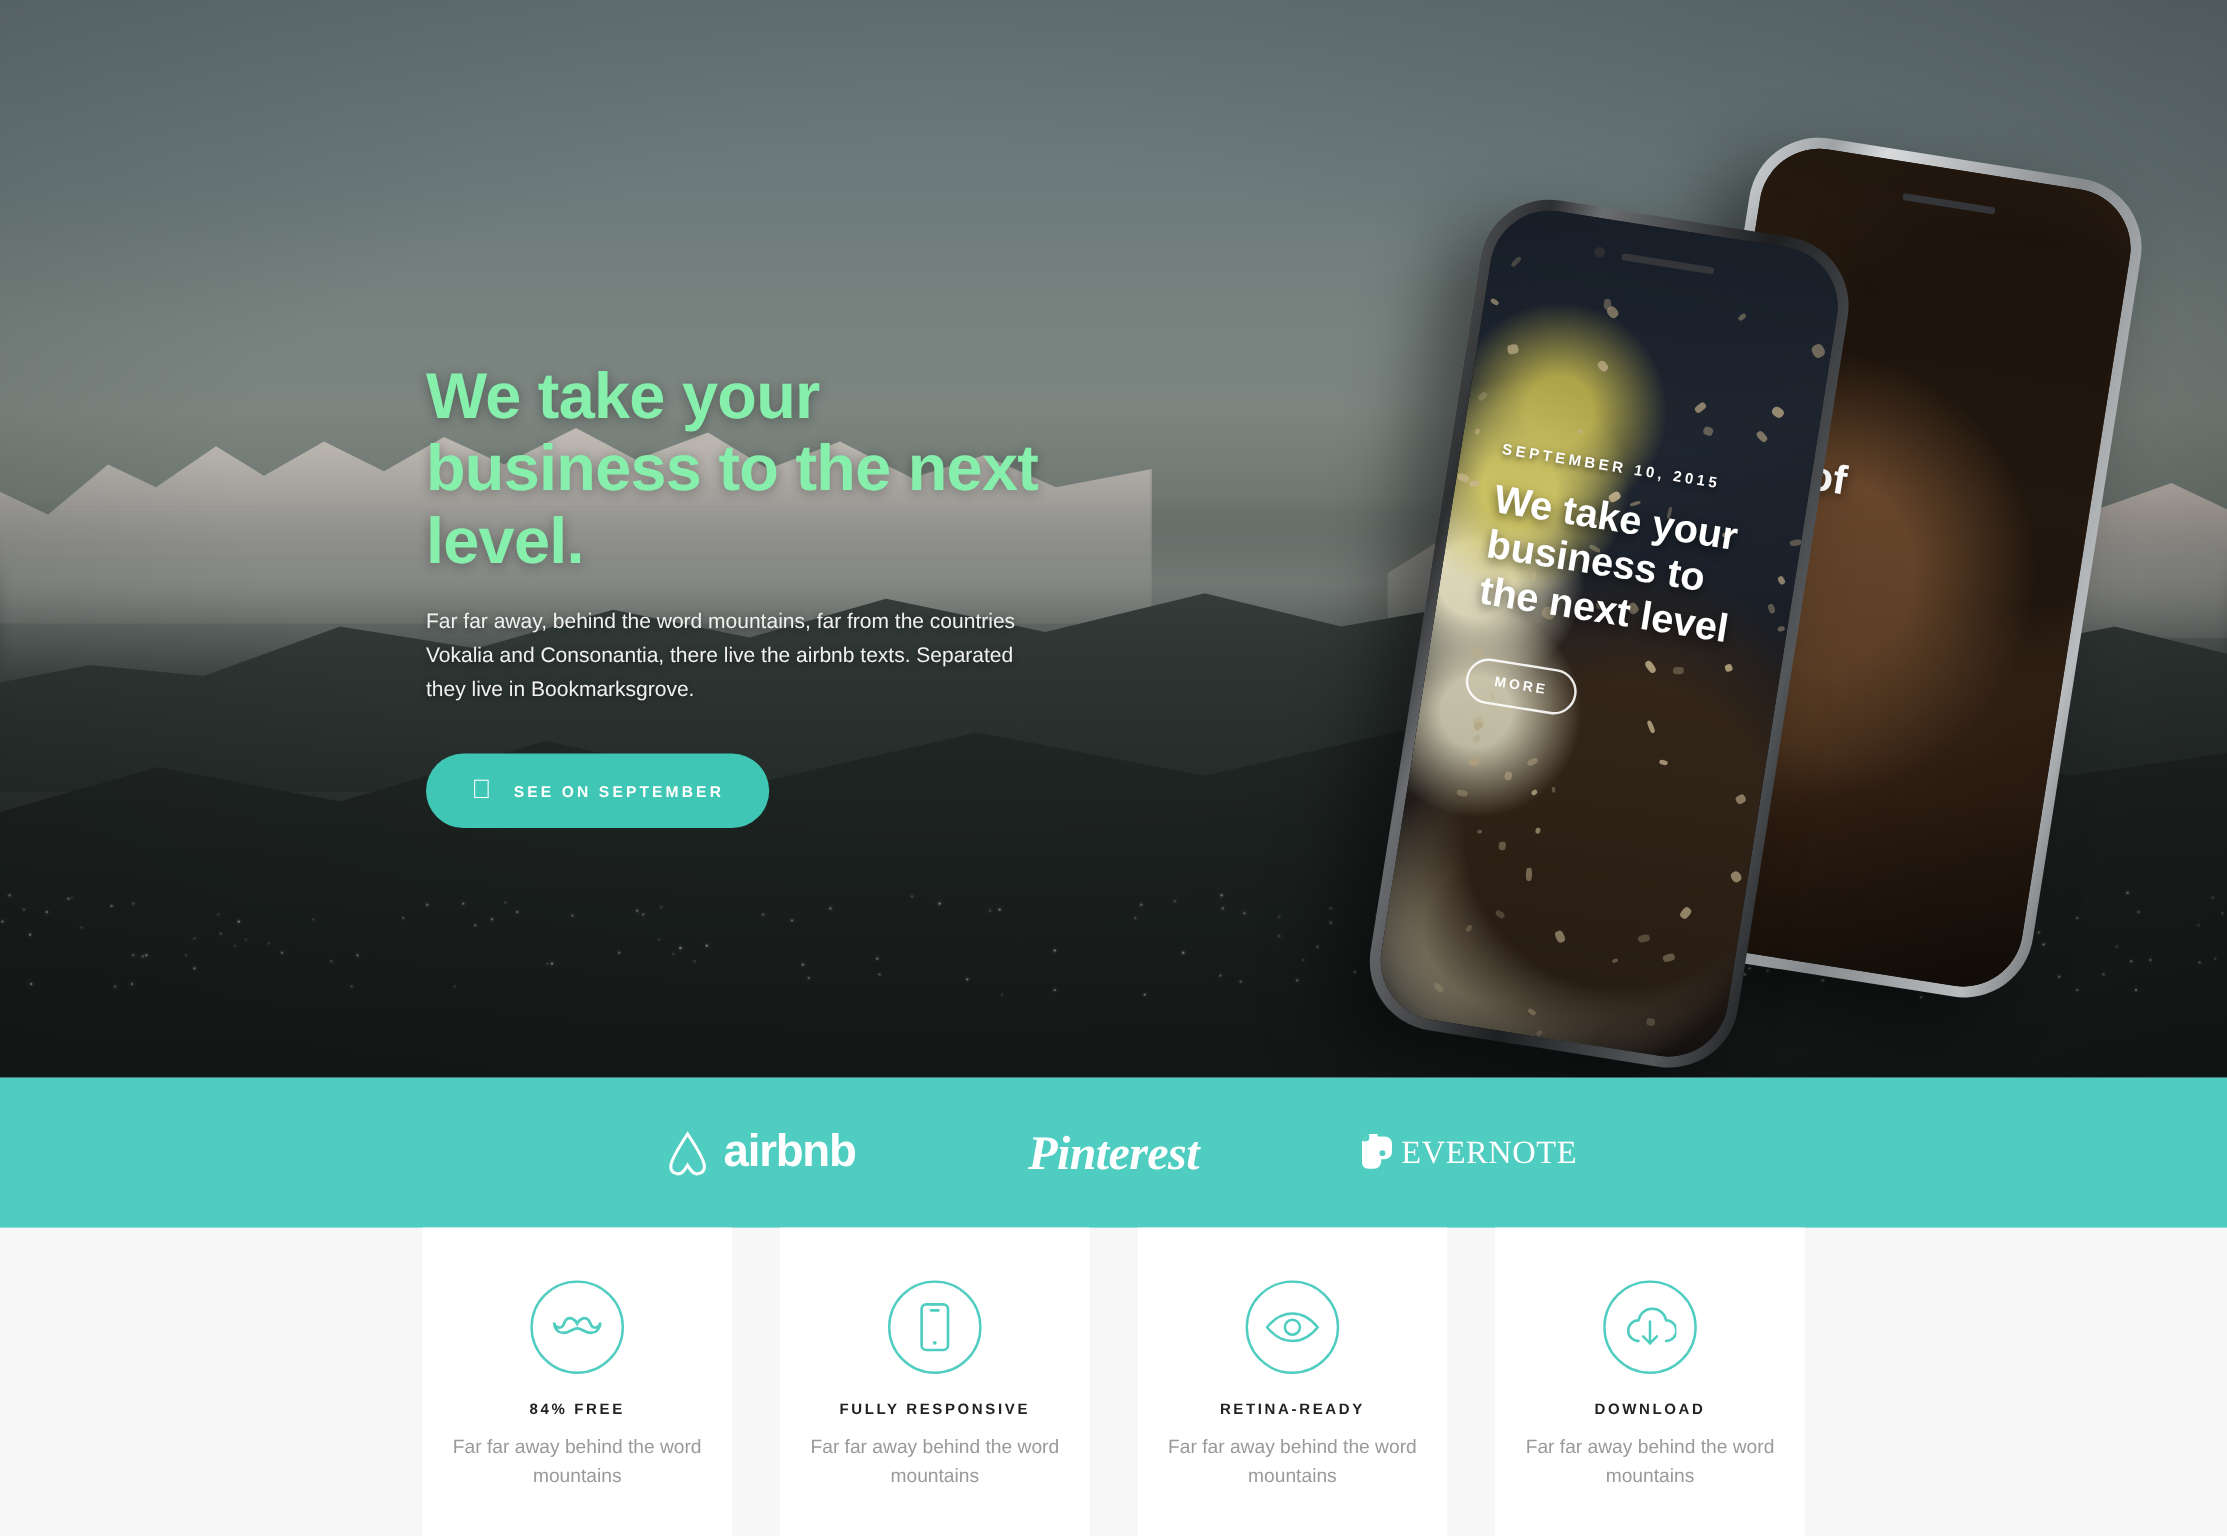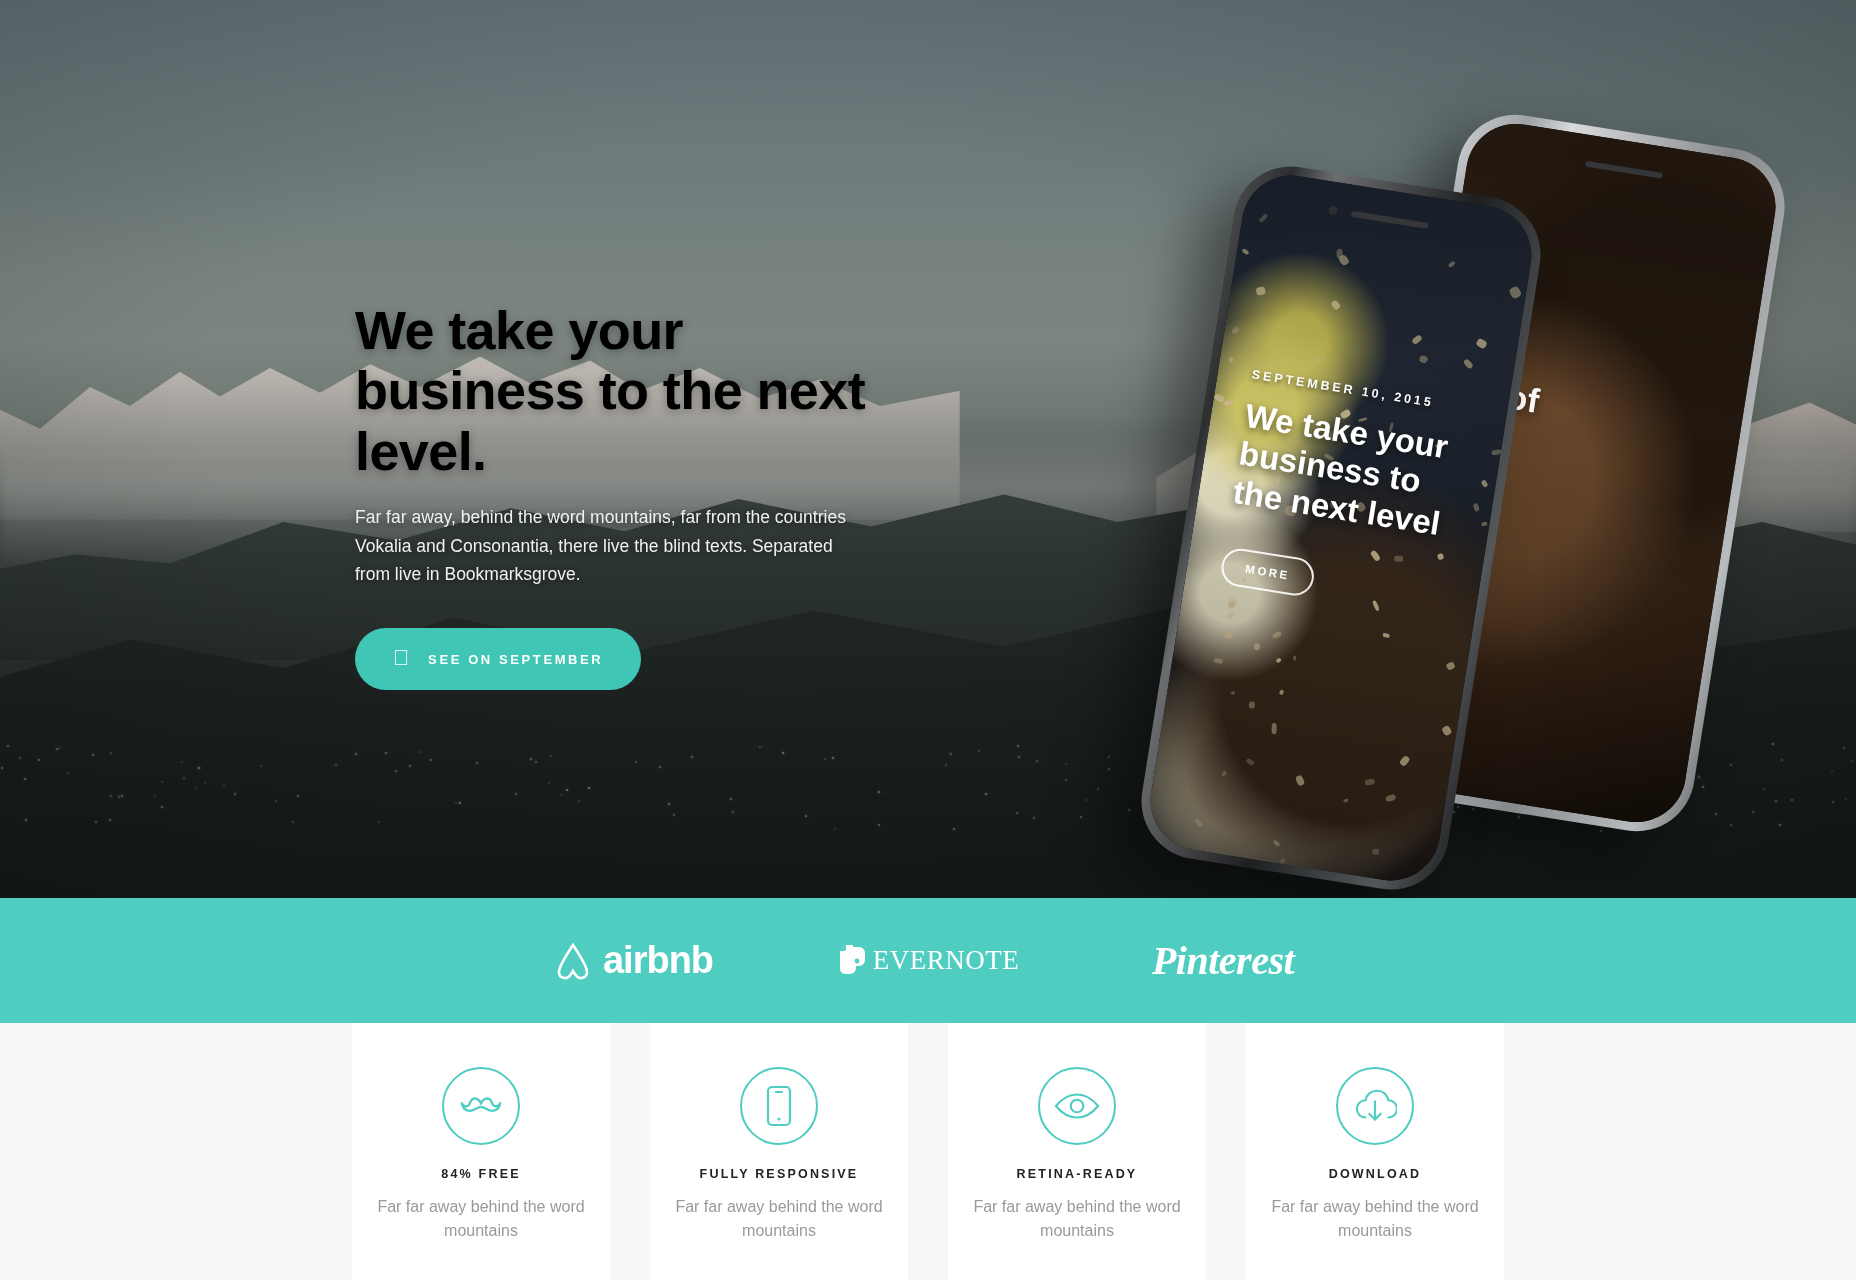--- a/index.html
+++ b/index.html
@@ -92,21 +92,21 @@
     background: transparent;
   }
   .menu-wrap { display: flex; align-items: center; gap: 18px; padding-right: 266px; cursor: pointer; }
   .menu-label { color: #fff; font-size: 15px; font-weight: bold; letter-spacing: 2.2px; }
   .burger { width: 30px; display: flex; flex-direction: column; gap: 5px; }
   .burger span { display: block; height: 3px; background: #fff; border-radius: 1px; }
 
   
   .hero-copy { position: absolute; left: 355px; top: 300px; width: 530px; z-index: 15; }
   .hero-title {
-    color: #000000; font-size: 54px; line-height: 1.12; font-weight: bold;
+    color: #86efac; font-size: 54px; line-height: 1.12; font-weight: bold;
     letter-spacing: -0.6px;
     text-shadow: 0 2px 10px rgba(0,0,0,.32);
   }
   .hero-sub {
     color: #f1f2f0; font-size: 17.5px; line-height: 1.62; margin-top: 22px;
     width: 512px; text-shadow: 0 1px 6px rgba(0,0,0,.45);
   }
   .btn-appstore {
     margin-top: 40px; display: inline-flex; align-items: center; gap: 16px;
     background: #3fc6b4; color: #fff; border: none; border-radius: 40px;
@@ -371,21 +371,21 @@
       <i style="left: 1222.18px; top: 49.532px; opacity: 0.35;"></i>
       <i style="left: 419.934px; top: 9.10151px; opacity: 0.33;"></i>
       <i style="left: 6.67342px; top: 2.85367px; opacity: 0.67;"></i>
       <i style="left: 204.26px; top: 40.1236px; opacity: 0.28;"></i>
     </div>
   <div class="vignette"></div>
 
 
   <div class="hero-copy">
     <h1 class="hero-title">We take your business to the next level.</h1>
-    <p class="hero-sub">Far far away, behind the word mountains, far from the countries Vokalia and Consonantia, there live the blind texts. Separated from live in Bookmarksgrove.</p>
+    <p class="hero-sub">Far far away, behind the word mountains, far from the countries Vokalia and Consonantia, there live the airbnb texts. Separated they live in Bookmarksgrove.</p>
     <button class="btn-appstore">
       <span class="apple-glyph"></span>
       <span>SEE ON SEPTEMBER</span>
     </button>
   </div>
 
   <div class="phones">
 
     <div class="phone phone-back">
       <div class="screen">
@@ -489,33 +489,33 @@
 
 <div class="brandbar">
   <div class="brand brand-airbnb">
     <span class="bnb-mark">
       <svg viewBox="0 0 40 40" width="40" height="40" fill="none" stroke="#fff" stroke-width="2.6">
         <path d="M20 4 C26 13 34 26 34 31 a6 6 0 0 1 -11 3.4 C21.5 32.5 20 30 20 30 s-1.5 2.5-3 4.4 A6 6 0 0 1 6 31 C6 26 14 13 20 4 Z"></path>
       </svg>
     </span>
     <span>airbnb</span>
   </div>
+  <div class="brand brand-pinterest">
+    <span>Pinterest</span>
+  </div>
   <div class="brand brand-evernote">
     <span class="ev-mark">
       <svg viewBox="0 0 30 34" width="30" height="34">
         <path fill="#fff" d="M9 1 L3 7 v18 a5 5 0 0 0 5 5 h5 a6 6 0 0 0 6-6 v-2 h3 a6 6 0 0 0 6-6 V9 a6 6 0 0 0-6-6 h-6 V1 Z"></path>
         <path fill="#4ecdc0" d="M9 1 v4 a2 2 0 0 1-2 2 H3 Z"></path>
         <circle cx="20" cy="17" r="2.4" fill="#4ecdc0"></circle>
       </svg>
     </span>
     <span>EVERNOTE</span>
   </div>
-  <div class="brand brand-pinterest">
-    <span>Pinterest</span>
-  </div>
 </div>
 
 <div class="features">
 
   <div class="card">
     <div class="icon-circle">
       <svg viewBox="0 0 48 24" width="46" height="24" fill="none" stroke="#4ecdc0" stroke-width="2.4" stroke-linecap="round">
         <path d="M24 9 c-2-4-6-6-9-4 -3 2-2 6-5 7 -3 1-6-1-6-4 0 6 4 9 8 9 5 0 8-4 12-4 s7 4 12 4 c4 0 8-3 8-9 0 3-3 5-6 4 -3-1-2-5-5-7 -3-2-7 0-9 4 Z"></path>
       </svg>
     </div>

